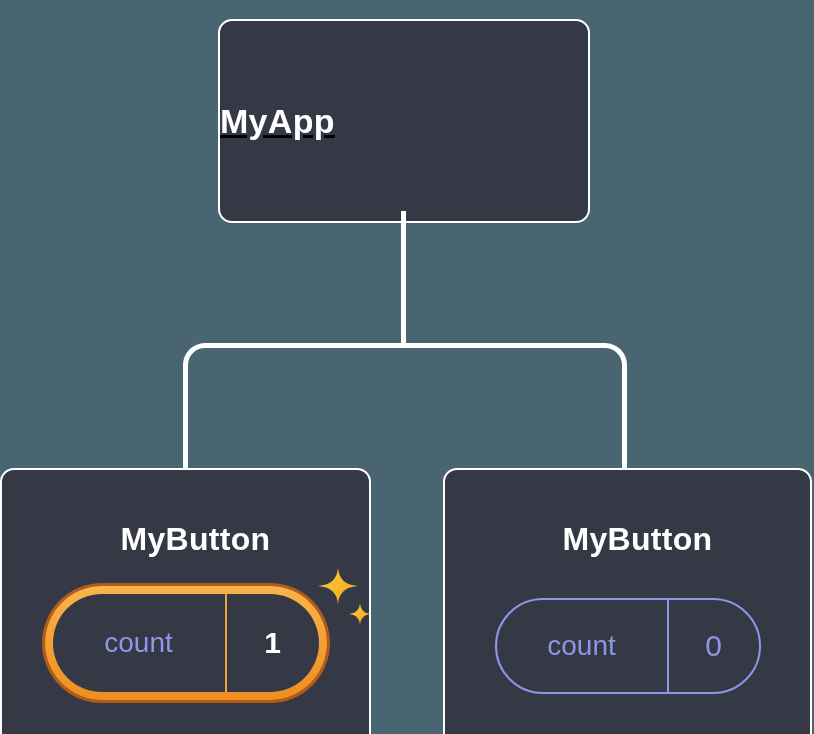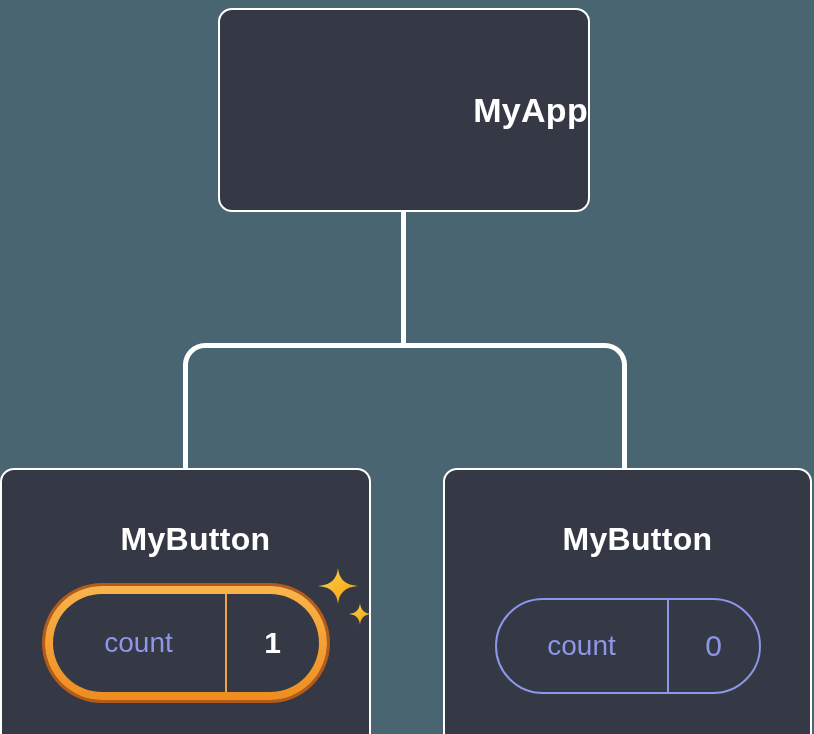--- a/index.html
+++ b/index.html
@@ -25,22 +25,22 @@
     font-family:"Liberation Sans","DejaVu Sans",sans-serif;
   }
   .node{
     position:absolute;
     background:var(--node-fill);
     border:2px solid var(--node-border);
     border-radius:14px;
     box-sizing:border-box;
   }
   .root{
-    left:218px;top:8px;width:372px;height:204px;
-    display:flex;align-items:center;justify-content:flex-end;
+    left:218px;top:19px;width:372px;height:204px;
+    display:flex;align-items:center;justify-content:flex-start;text-decoration:underline;
   }
   .node-title{
     color:var(--title-text);
     font-weight:700;
     font-size:34px;
     letter-spacing:.3px;
   }
   .child .node-title{font-size:32px;margin-left:20px;}
   .stem{
     position:absolute;left:401px;top:211px;width:5px;height:136px;

